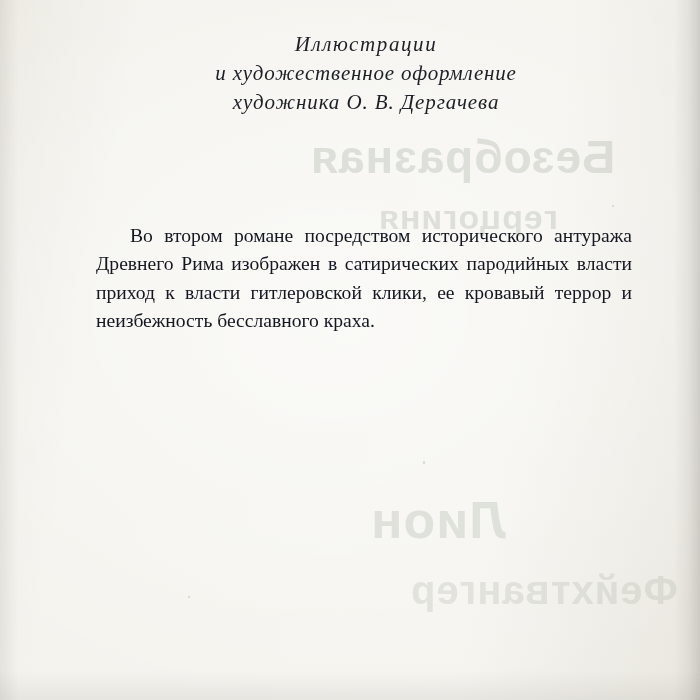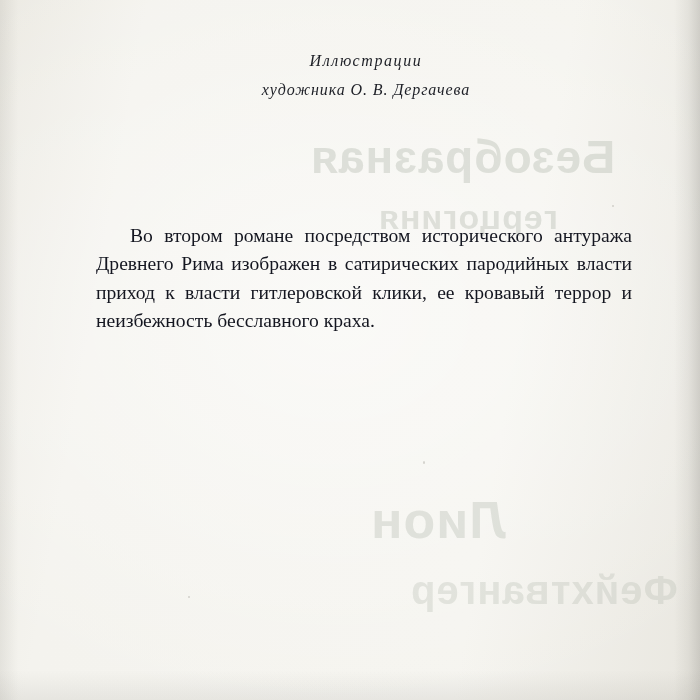--- a/index.html
+++ b/index.html
@@ -92,25 +92,25 @@
     position: absolute;
     left: 96px;
     top: 0;
     width: 540px;
     height: 700px;
   }
 
   #credits {
     position: absolute;
     left: 0;
-    top: 46px;
+    top: 30px;
     width: 540px;
     text-align: center;
     font-style: italic;
-    font-size: 16px;
+    font-size: 21px;
     line-height: 29px;
     color: #1d1f26;
     letter-spacing: 0.4px;
   }
   #credits .credit-line {
     display: block;
     white-space: nowrap;
   }
   #credits .credit-line.l1 { letter-spacing: 1.6px; }
   #credits .credit-line.l2 { letter-spacing: 0.8px; }
@@ -153,20 +153,21 @@
     <span class="bleed-word bleed-1">Безобразная</span>
     <span class="bleed-word bleed-2">герцогиня</span>
     <span class="bleed-word bleed-3">Лион</span>
     <span class="bleed-word bleed-4">Фейхтвангер</span>
   </div>
 
   <div id="content">
 
     <div id="credits">
       <span class="credit-line l1">Иллюстрации</span>
+      <span class="credit-line l2">и художественное оформление</span>
       <span class="credit-line l3">художника О. В. Дергачева</span>
     </div>
 
     <div id="body-text">
       <p>Во втором романе посредством исторического антуража Древнего Рима изображен в сатирических пародийных власти приход к власти гитлеровской клики, ее кровавый террор и неизбежность бесславного краха.</p>
     </div>
 
   </div>
 
   <div class="speck" style="left:423px; top:461px; width:2px; height:3px;"></div>

